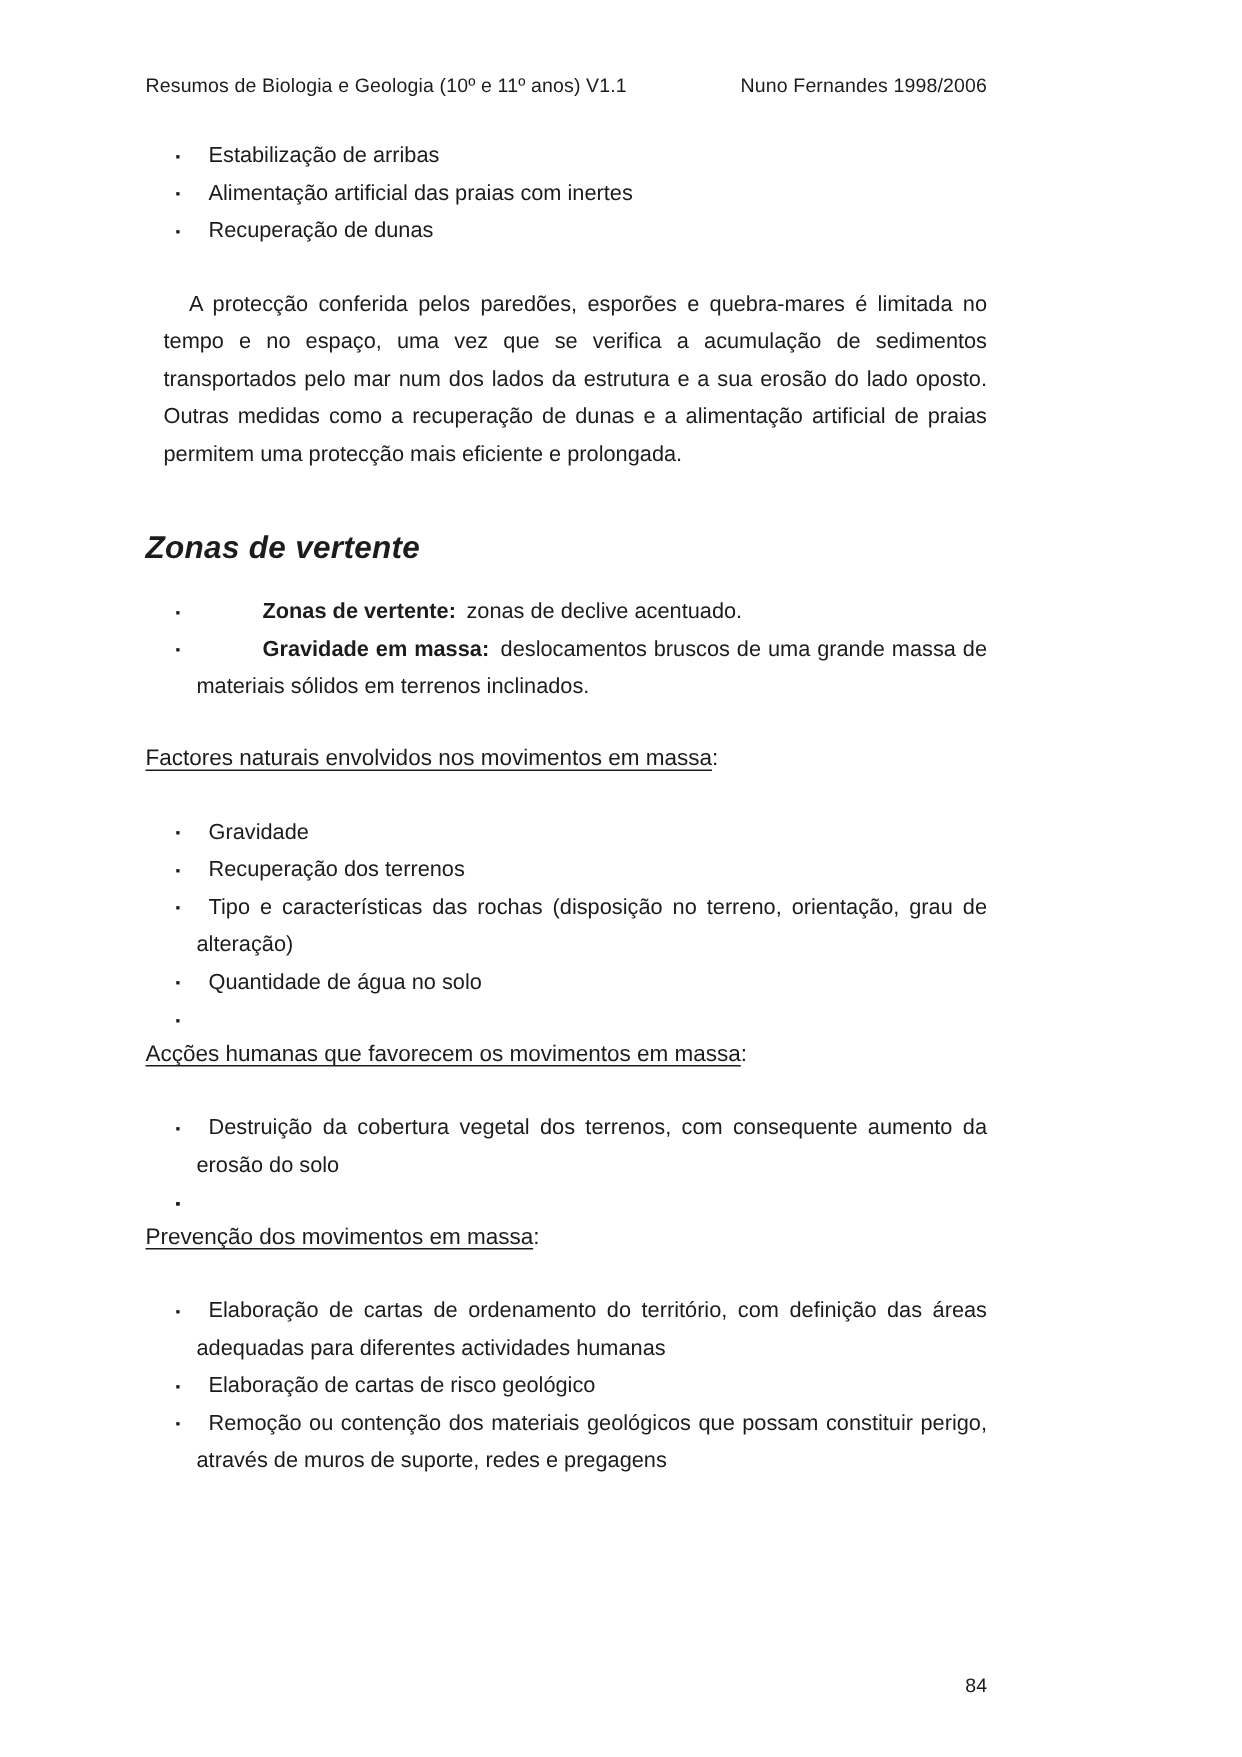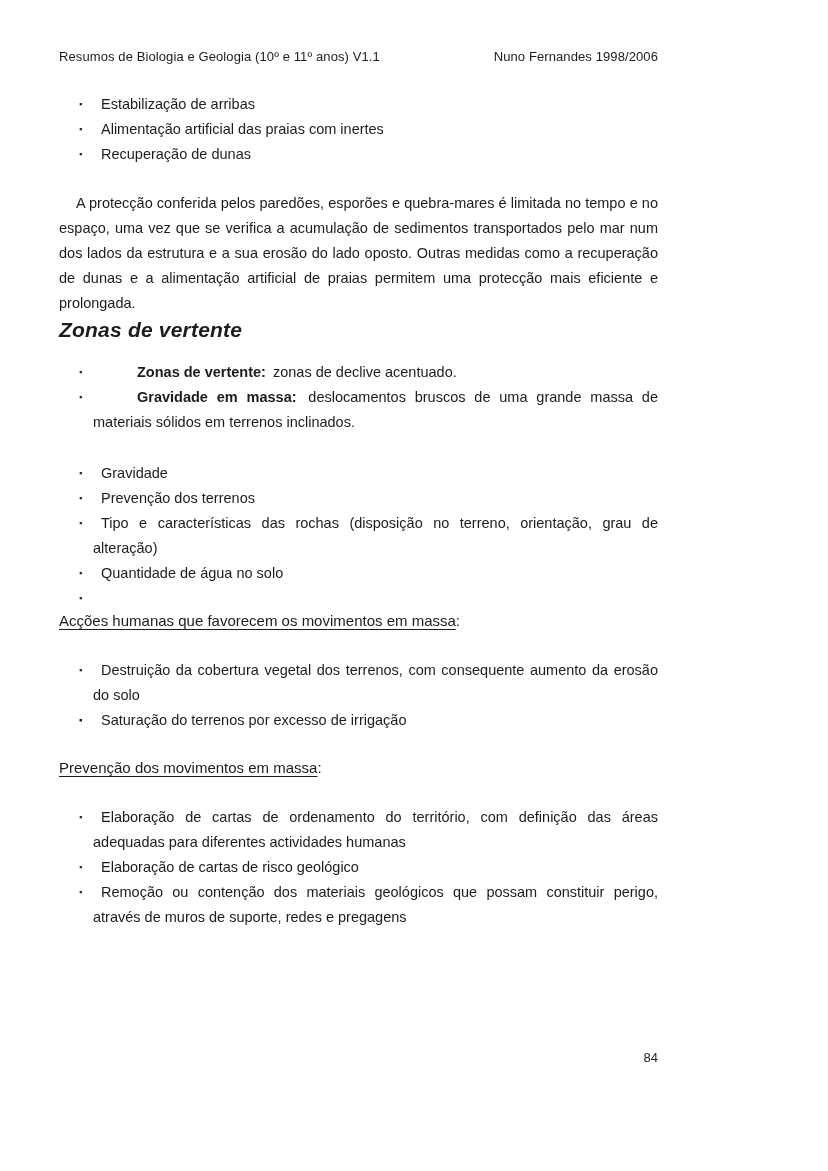--- a/index.html
+++ b/index.html
@@ -7,21 +7,21 @@
   body {
     font-family: "Liberation Sans", "DejaVu Sans", sans-serif;
     color: #1c1c1c;
     -webkit-font-smoothing: antialiased;
   }
   .page {
     position: relative;
     width: 774px;
     height: 1171px;
     background: #ffffff;
-    padding: 48px 116px 0 59px;
+    padding: 48px 116px 0 97px;
     overflow: hidden;
   }
   .doc-header {
     display: flex;
     justify-content: space-between;
     font-size: 13px;
     line-height: 18px;
     letter-spacing: 0.1px;
   }
   .bullets { list-style: none; }
@@ -41,22 +41,24 @@
     line-height: 25px;
     text-indent: 0;
   }
   .bullets-coastal { margin-top: 26px; }
   .paragraph {
     margin-top: 24px;
     font-size: 14.5px;
     line-height: 25px;
     text-align: justify;
     text-indent: 17px;
+    margin-left: 12px;
   }
   .section-title {
+    margin-top: 36px;
     font-size: 21px;
     line-height: 28px;
     font-weight: bold;
     font-style: italic;
     letter-spacing: 0.2px;
   }
   .defs { margin-top: 16px; }
   .defs strong { margin-right: 3px; margin-left: 36px; }
   .subheading {
     margin-top: 24px;
@@ -64,21 +66,21 @@
     line-height: 22px;
     font-weight: normal;
   }
   .subheading .u {
     text-decoration: underline;
     text-underline-offset: 3px;
   }
   .sub-bullets { margin-top: 26px; }
   .page-number {
     position: absolute;
-    top: 1050px;
+    top: 1116px;
     right: 116px;
     font-size: 13px;
     line-height: 16px;
   }
 </style>
 </head>
 <body>
 
 <div class="page">
 
@@ -110,29 +112,32 @@
     <li class="bullet-item">
       <span class="bullet">▪</span>
       <strong>Zonas de vertente:</strong><span> zonas de declive acentuado.</span>
     </li>
     <li class="bullet-item">
       <span class="bullet">▪</span>
       <strong>Gravidade em massa:</strong><span> deslocamentos bruscos de uma grande massa de materiais sólidos em terrenos inclinados.</span>
     </li>
   </ul>
 
+  <h2 class="subheading">
+    <span class="u">Factores naturais envolvidos nos movimentos em massa</span><span>:</span>
+  </h2>
 
   <ul class="bullets sub-bullets">
     <li class="bullet-item">
       <span class="bullet">▪</span>
       <span>Gravidade</span>
     </li>
     <li class="bullet-item">
       <span class="bullet">▪</span>
-      <span>Prevenção dos terrenos</span>
+      <span>Recuperação dos terrenos</span>
     </li>
     <li class="bullet-item">
       <span class="bullet">▪</span>
       <span>Tipo e características das rochas (disposição no terreno, orientação, grau de alteração)</span>
     </li>
     <li class="bullet-item">
       <span class="bullet">▪</span>
       <span>Quantidade de água no solo</span>
     </li>
     <li class="bullet-item">
@@ -147,21 +152,20 @@
   <ul class="bullets sub-bullets">
     <li class="bullet-item">
       <span class="bullet">▪</span>
       <span>Destruição da cobertura vegetal dos terrenos, com consequente aumento da erosão do solo</span>
     </li>
     <li class="bullet-item">
       <span class="bullet">▪</span>
     </li>
     <li class="bullet-item">
       <span class="bullet">▪</span>
-      <span>Saturação do terrenos por excesso de irrigação</span>
     </li>
   </ul>
 
   <h2 class="subheading">
     <span class="u">Prevenção dos movimentos em massa</span><span>:</span>
   </h2>
 
   <ul class="bullets sub-bullets">
     <li class="bullet-item">
       <span class="bullet">▪</span>

